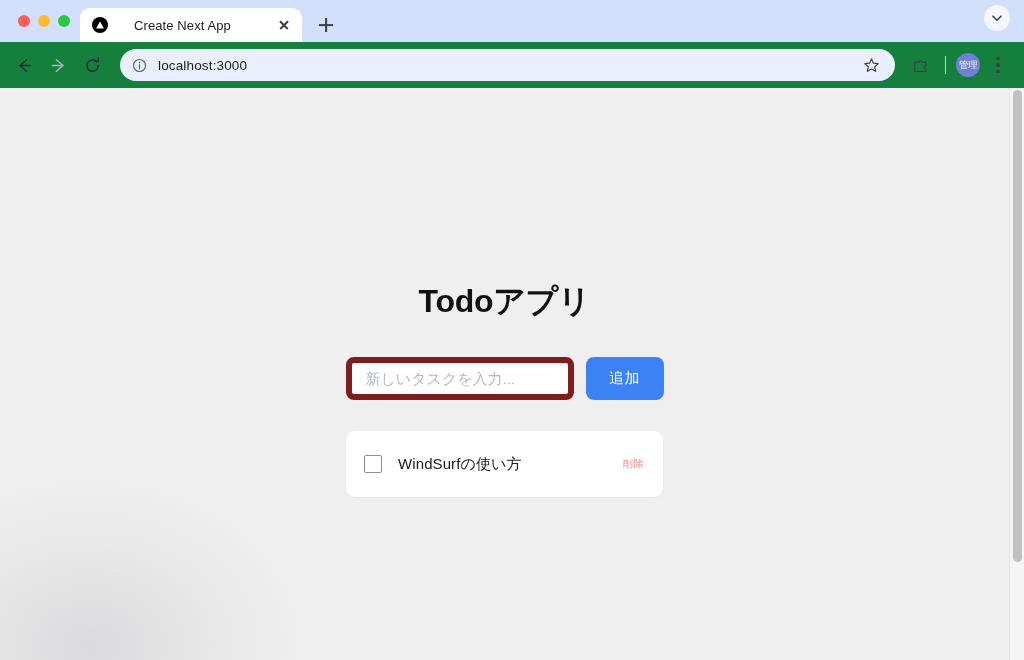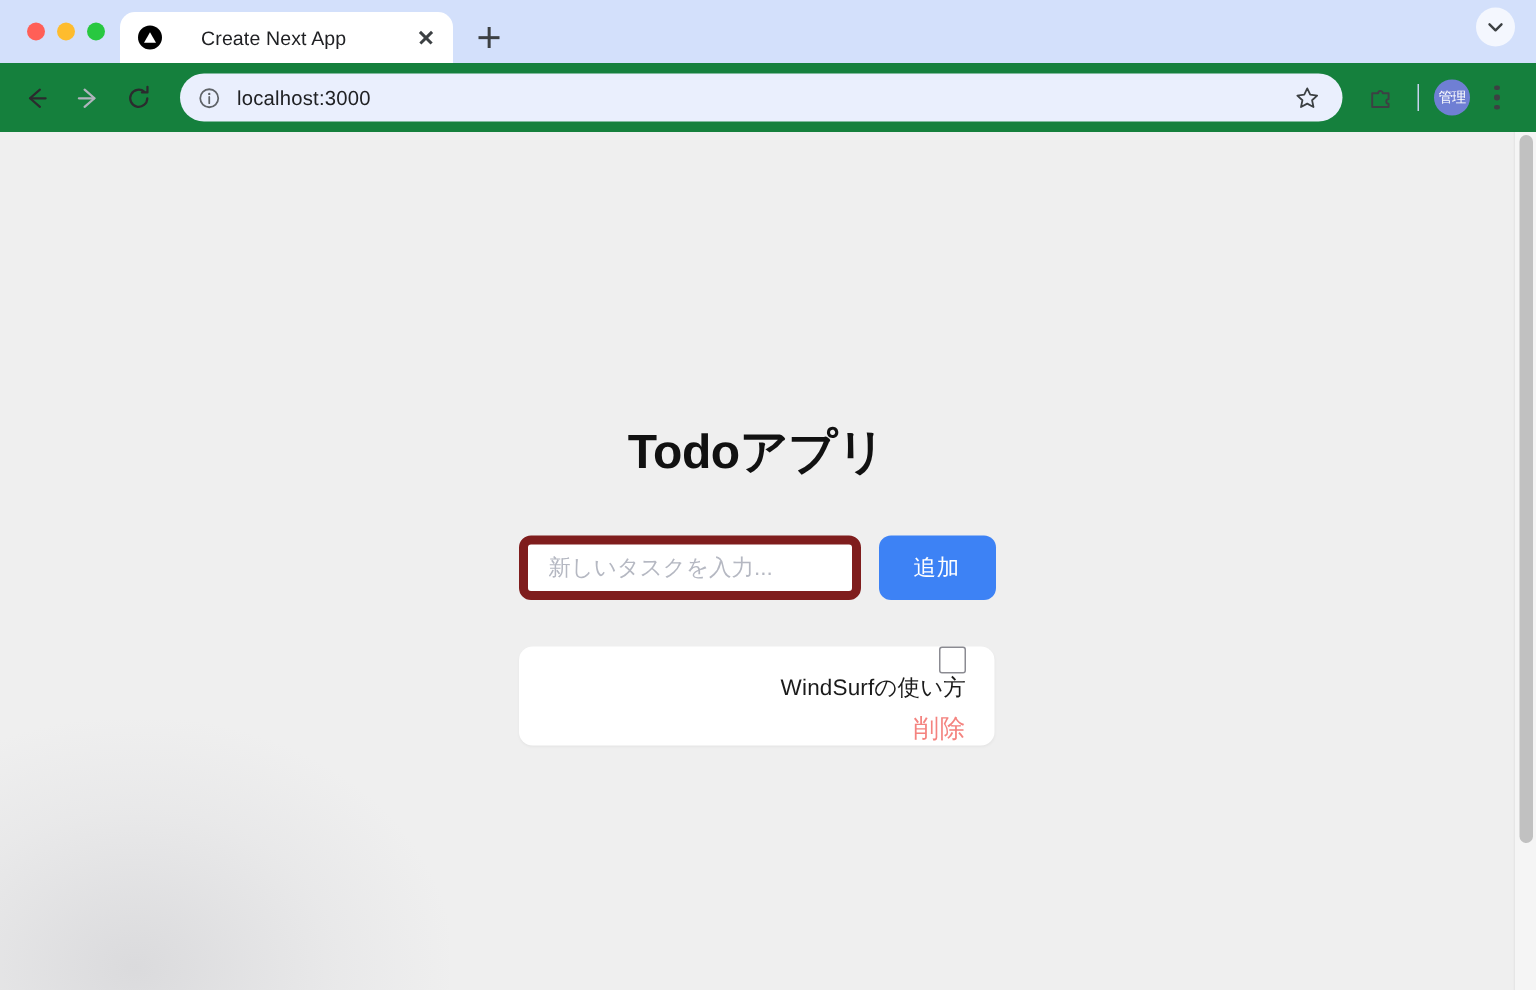--- a/index.html
+++ b/index.html
@@ -318,45 +318,44 @@
     margin-top: 31px;
     width: 317px;
     position: relative;
     z-index: 1;
   }
   .todo-item {
     background: #ffffff;
     border-radius: 9px;
     height: 66px;
     display: flex;
-    align-items: flex-end;
+    align-items: center;
     padding: 0 19px 0 18px;
     box-shadow: 0 1px 2px rgba(0,0,0,0.045);
-    flex-direction: column;
   }
   .todo-checkbox {
     width: 18px; height: 18px;
     flex: 0 0 18px;
     border: 1.4px solid #8b8b92;
     border-radius: 2px;
     background: #fff;
     cursor: pointer;
     appearance: none;
     -webkit-appearance: none;
     margin: 0;
   }
   .todo-text {
     flex: 1;
     margin-left: 16px;
     font-size: 15px;
     color: #1b1b1b;
     letter-spacing: 0.1px;
   }
   .todo-delete {
-    font-size: 17px;
+    font-size: 10px;
     color: #f4837f;
     cursor: pointer;
     letter-spacing: 0.5px;
   }
 
   
   .sb-track {
     position: absolute;
     top: 0; right: 0;
     width: 15px;

